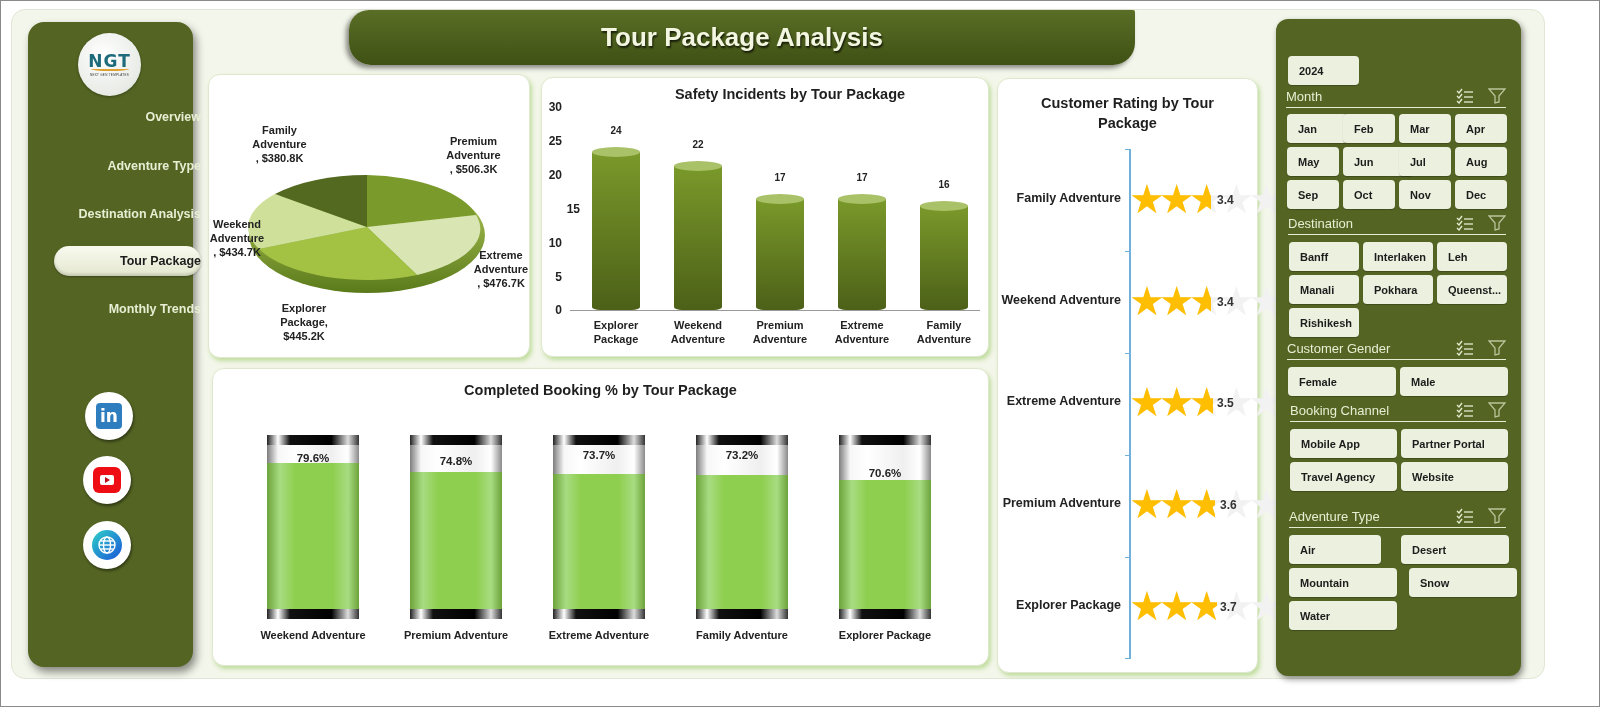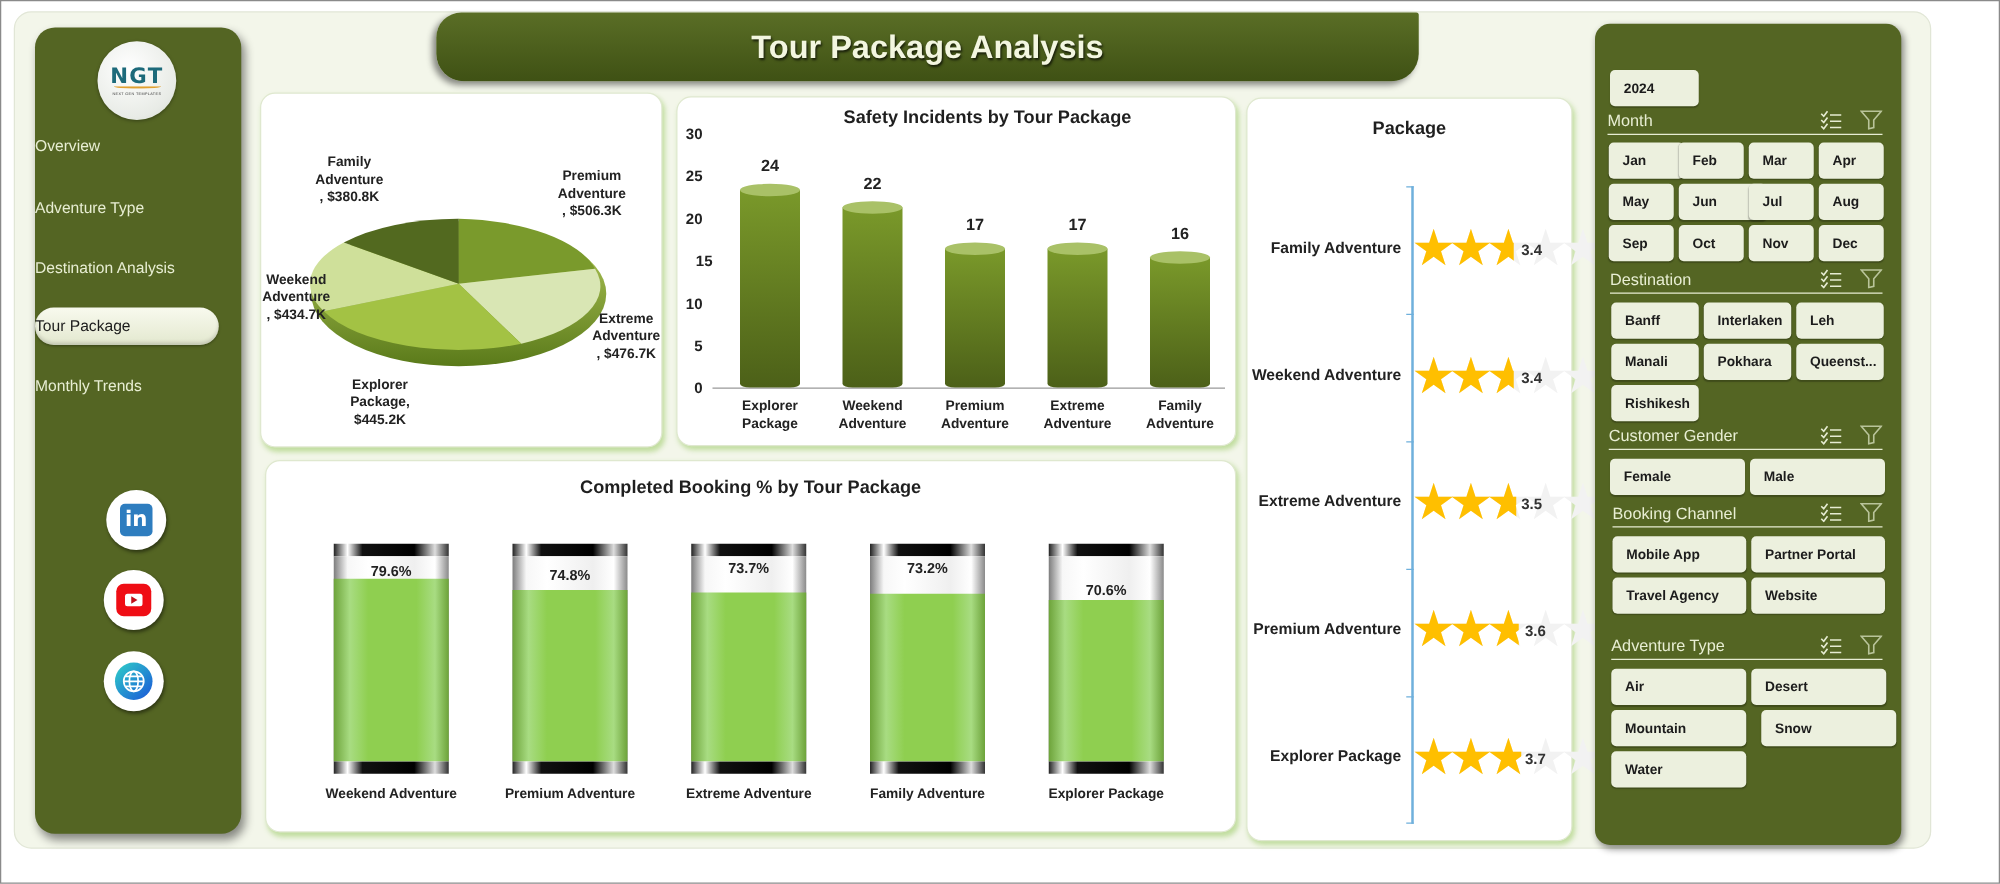--- a/index.html
+++ b/index.html
@@ -6,21 +6,21 @@
   html, body { width: 1600px; height: 707px; background: #ffffff; overflow: hidden; }
   body { font-family: "Liberation Sans", sans-serif; position: relative; border: 1px solid #8a8a8a; }
   .canvas { position: absolute; left: 10px; top: 8px; width: 1534px; height: 670px; background: #f3f6ea; border: 1px solid #e1e6d6; border-radius: 14px; }
 
   
   .nav { position: absolute; left: 27px; top: 21px; width: 165px; height: 645px; background: #546523; border-radius: 16px; box-shadow: 3px 5px 8px rgba(0,0,0,0.45); }
   .logo { position: absolute; left: 50px; top: 11px; width: 63px; height: 63px; border-radius: 50%; background: radial-gradient(circle at 40% 35%, #ffffff, #e8ebe6 70%, #cfd4cc); box-shadow: 0 1px 3px rgba(0,0,0,0.35); display: flex; flex-direction: column; align-items: center; justify-content: center; }
   .logo-text { font-family: "DejaVu Sans", sans-serif; font-weight: bold; font-size: 17px; color: #1d6a7a; letter-spacing: 1px; line-height: 17px; }
   .logo-sub { font-size: 3px; color: #333; margin-top: 2px; letter-spacing: 0.3px; }
   .logo-swoosh { width: 38px; height: 4px; border-radius: 50%; border-bottom: 2px solid #e0a030; margin-top: -3px; }
-  .nav-item { position: absolute; left: 0; width: 147px; height: 30px; display: flex; align-items: center; justify-content: flex-start; color: #e8eed3; font-weight: normal; font-size: 12.5px; }
+  .nav-item { position: absolute; left: 26px; width: 147px; height: 30px; display: flex; align-items: center; justify-content: flex-end; color: #e8eed3; font-weight: bold; font-size: 12.5px; }
   .nav-item.active { background: linear-gradient(#f8faee, #e3e8cf); color: #1c1c1c; border-radius: 16px; box-shadow: inset 0 -2px 3px rgba(0,0,0,0.15), 0 1px 2px rgba(0,0,0,0.3); }
   .social { position: absolute; width: 48px; height: 48px; border-radius: 50%; background: #fff; box-shadow: 1px 2px 3px rgba(0,0,0,0.45); display: flex; align-items: center; justify-content: center; }
   .li-box { width: 26px; height: 26px; background: #2e7dbf; border-radius: 4px; color: #fff; font-weight: bold; font-size: 17px; display: flex; align-items: center; justify-content: center; font-family: "DejaVu Sans", sans-serif; }
   .yt-box { width: 28px; height: 26px; background: #ef0d14; border-radius: 6px; display: flex; align-items: center; justify-content: center; }
   .yt-inner { width: 14px; height: 10px; background: #fff; border-radius: 2px; display: flex; align-items: center; justify-content: center; }
   .yt-play { width: 0; height: 0; border-left: 5px solid #c0101a; border-top: 3px solid transparent; border-bottom: 3px solid transparent; }
   .globe-box { width: 30px; height: 30px; border-radius: 50%; background: linear-gradient(135deg, #2fd0c8, #1a55d8); display: flex; align-items: center; justify-content: center; }
 
   
   .banner { position: absolute; left: 348px; top: 9px; width: 786px; height: 55px; background: linear-gradient(#5a6e26, #3f5114); border-radius: 0 0 22px 22px; border-top-right-radius: 2px; border-top-left-radius: 20px; box-shadow: -3px 3px 5px rgba(0,0,0,0.45); display: flex; align-items: center; justify-content: center; }
@@ -31,21 +31,21 @@
   .card-title { position: absolute; left: 0; right: 0; text-align: center; font-weight: bold; font-size: 14.5px; color: #1f1f1f; }
 
   
   .pie-label { position: absolute; text-align: center; font-weight: bold; font-size: 11px; color: #222; line-height: 14px; }
 
   
   .axis-tick { position: absolute; font-size: 12px; font-weight: bold; color: #222; text-align: right; width: 20px; }
   .bar-col { position: absolute; bottom: 0; width: 48px; }
   .bar-body { position: absolute; left: 0; right: 0; bottom: 0; background: linear-gradient(#7a992a, #4c6018); border-radius: 0 0 8px 8px / 0 0 3px 3px; }
   .bar-top { position: absolute; left: 0; width: 48px; height: 10px; border-radius: 50%; background: #a9c167; }
-  .bar-val { position: absolute; width: 48px; text-align: center; font-size: 13px; font-weight: bold; color: #222; }
+  .bar-val { position: absolute; width: 48px; text-align: center; font-size: 10px; font-weight: bold; color: #222; }
   .bar-cat { position: absolute; width: 80px; text-align: center; font-size: 11px; font-weight: bold; color: #222; line-height: 14px; }
 
   
   .rate-axis { position: absolute; left: 1128px; top: 148px; width: 2px; height: 510px; background: #6fb0dc; }
   .rate-tick { position: absolute; left: 1124px; width: 6px; height: 1px; background: #6fb0dc; }
   .rate-label { position: absolute; right: 0; width: 150px; text-align: right; font-weight: bold; font-size: 12.5px; color: #222; }
   .stars { position: absolute; height: 40px; font-size: 40px; line-height: 40px; color: #f2f2f2; letter-spacing: -6px; white-space: nowrap; }
   .stars-fill { position: absolute; left: 0; top: 0; overflow: hidden; color: #ffbf00; white-space: nowrap; }
   .rate-val { position: absolute; font-size: 12px; font-weight: bold; color: #333; }
 
@@ -158,21 +158,21 @@
       <div>Package,</div>
       <div>$445.2K</div>
   </div>
 </div>
 
 <div class="card" style="left:540px; top:76px; width:448px; height:280px">
   <div class="card-title" style="top:8px; left:50px">Safety Incidents by Tour Package</div>
   <div class="axis-tick" style="left:0; top:22px">30</div>
   <div class="axis-tick" style="left:0; top:56px">25</div>
   <div class="axis-tick" style="left:0; top:90px">20</div>
-  <div class="axis-tick" style="left:8px; top:124px">15</div>
+  <div class="axis-tick" style="left:18px; top:124px">15</div>
   <div class="axis-tick" style="left:0; top:158px">10</div>
   <div class="axis-tick" style="left:0; top:192px">5</div>
   <div class="axis-tick" style="left:0; top:225px">0</div>
   <div style="position:absolute; left:28px; top:232px; width:410px; height:1px; background:#999"></div>
 
   <div style="position:absolute; left:0; top:0; width:448px; height:232px">
     <div class="bar-col" style="left:50px; height:158px">
       <div class="bar-body" style="top:0"></div>
         <div class="bar-top" style="top:-5px"></div>
       <div class="bar-val" style="top:-27px">24</div>
@@ -215,20 +215,21 @@
       <div>Adventure</div>
     </div>
   <div class="bar-cat" style="left:362px; top:240px">
       <div>Family</div>
       <div>Adventure</div>
     </div>
 </div>
 
 <div class="card" style="left:996px; top:77px; width:261px; height:595px">
   <div class="card-title" style="top:14px; line-height:20px">
+    <div>Customer  Rating by Tour</div>
       <div>Package</div>
   </div>
 </div>
 <div class="rate-axis"></div>
 <div class="rate-tick" style="top:148px"></div>
 <div class="rate-tick" style="top:250px"></div>
 <div class="rate-tick" style="top:352px"></div>
 <div class="rate-tick" style="top:454px"></div>
 <div class="rate-tick" style="top:556px"></div>
 <div class="rate-tick" style="top:657px"></div>
@@ -413,18 +414,18 @@
           <path d="M1 3l2 2 3-4M1 8l2 2 3-4M1 13l2 2 3-4"></path>
           <line x1="8" y1="4" x2="17" y2="4"></line>
           <line x1="8" y1="9" x2="17" y2="9"></line>
           <line x1="8" y1="14" x2="17" y2="14"></line>
         </svg>
       <svg width="18" height="16" viewBox="0 0 18 16" fill="none" stroke="#b9c49a" stroke-width="1.3">
           <path d="M1 1h16l-6 7v6l-4 1V8z"></path>
         </svg>
     </div>
   </div>
-  <div class="sl-btn" style="left:13px; top:516px; width:108px">Air</div>
+  <div class="sl-btn" style="left:13px; top:516px; width:92px">Air</div>
   <div class="sl-btn" style="left:125px; top:516px; width:108px">Desert</div>
   <div class="sl-btn" style="left:13px; top:549px; width:108px">Mountain</div>
   <div class="sl-btn" style="left:133px; top:549px; width:108px">Snow</div>
   <div class="sl-btn" style="left:13px; top:582px; width:108px">Water</div>
 </div>
 
 </body></html>

